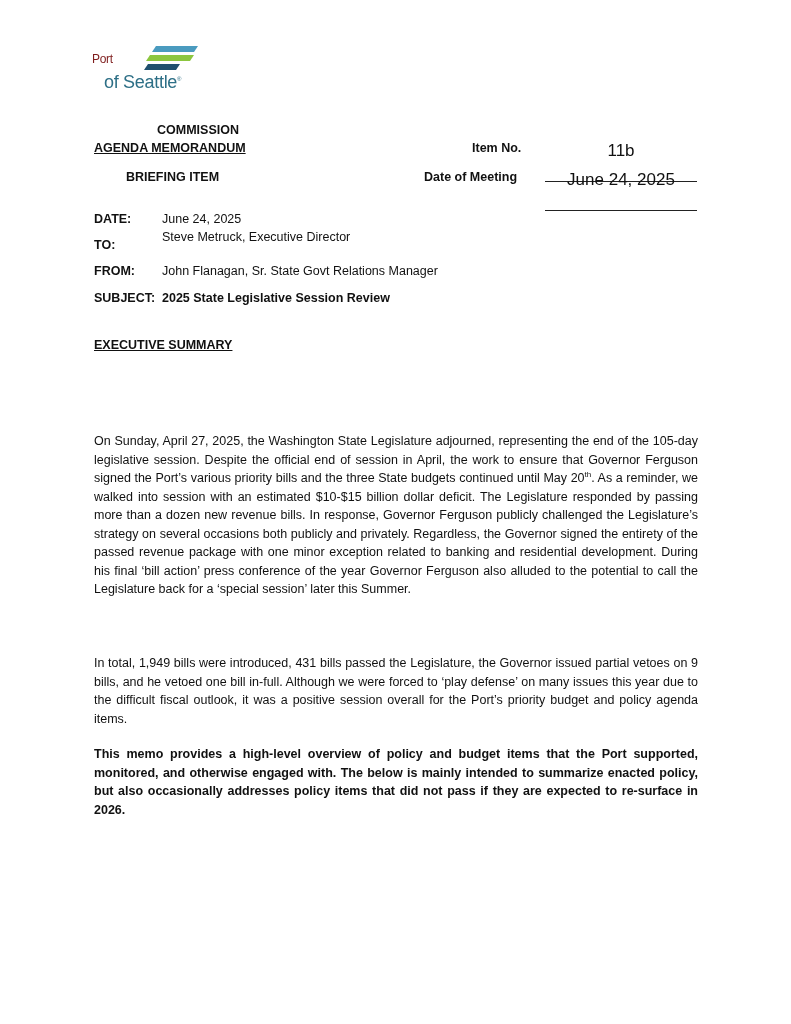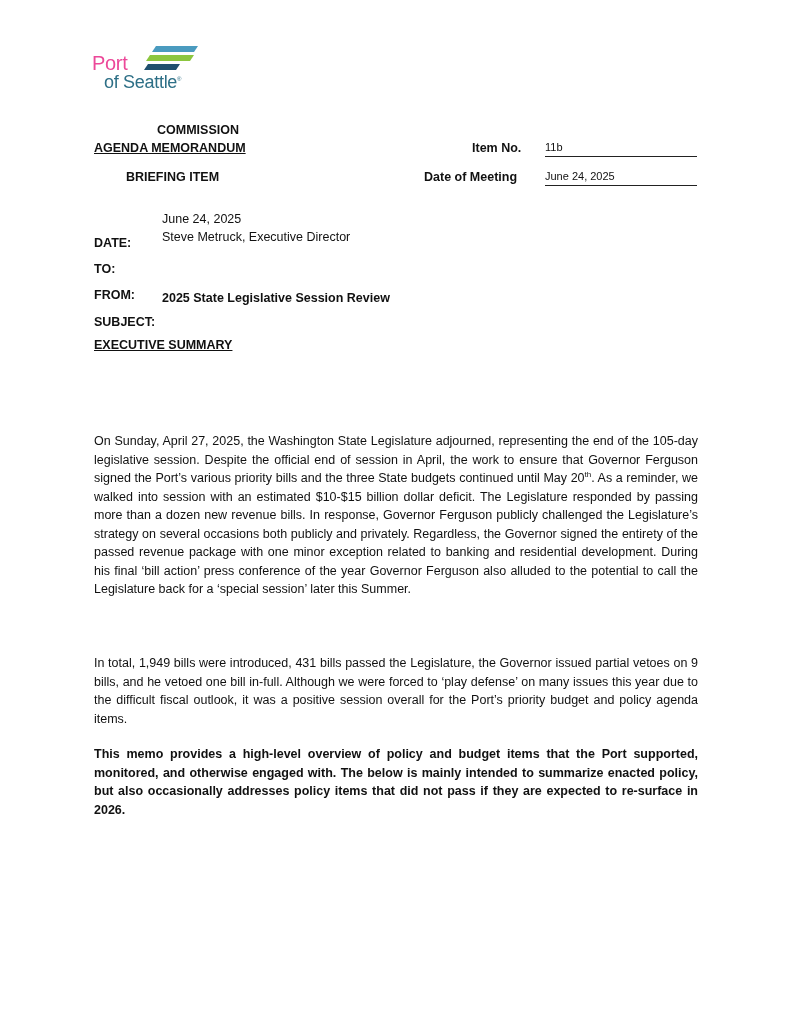--- a/index.html
+++ b/index.html
@@ -2,32 +2,32 @@
 <html><head>
   <meta charset="utf-8">
   <style>
     html, body { margin: 0; padding: 0; background: #ffffff; }
     body { width: 791px; height: 1024px; position: relative; overflow: hidden;
            font-family: "Liberation Sans", sans-serif; color: #111; }
     .page { position: absolute; left: 0; top: 0; width: 791px; height: 1024px; }
 
     
     .logo { position: absolute; left: 92px; top: 44px; width: 110px; height: 50px; }
-    .logo .word1 { position: absolute; left: 0; top: 8px; font-size: 20px; color: #ec4899; letter-spacing: -0.3px; }
+    .logo .word1 { position: absolute; left: 0; top: 8px; font-size: 12px; color: #7f1d1d; letter-spacing: -0.3px; }
     .logo .word2 { position: absolute; left: 12px; top: 28px; font-size: 18px; color: #2d6f86; letter-spacing: -0.3px; }
     .logo .reg { font-size: 6px; vertical-align: super; }
     .logo svg { position: absolute; left: 50px; top: 0; }
 
     
     .hdr { position: absolute; font-size: 12.5px; font-weight: bold; }
     .u { text-decoration: underline; text-align: right; }
-    .hdr-val { position: absolute; font-size: 11px; border-bottom: 1px solid #222; padding-bottom: 3px; }
+    .hdr-val { position: absolute; font-size: 17px; text-align: center; border-bottom: 1px solid #222; padding-bottom: 20px; }
 
     
-    .field-label { position: absolute; left: 94px; font-size: 12.5px; font-weight: bold; margin-top: 24px; }
+    .field-label { position: absolute; left: 94px; font-size: 12.5px; font-weight: bold; }
     .field-value { position: absolute; left: 162px; font-size: 12.5px; }
     .bold { font-weight: bold; }
 
     
     .section-title { position: absolute; left: 94px; top: 338px; font-size: 12.5px; font-weight: bold; text-decoration: underline; }
     .para { position: absolute; left: 94px; width: 604px; font-size: 12.5px; line-height: 18.5px; text-align: justify; margin: 0; }
     sup { font-size: 8px; line-height: 0; }
   </style>
 </head>
 <body>
@@ -51,20 +51,21 @@
   <div class="hdr" style="left:472px; top:141px;">Item No.</div>
   <div class="hdr-val" style="left:545px; top:141px; width:152px;">11b</div>
   <div class="hdr" style="left:424px; top:170px;">Date of Meeting</div>
   <div class="hdr-val" style="left:545px; top:170px; width:152px;">June 24, 2025</div>
 
   <div class="field-label" style="top:212px;">DATE:</div>
   <div class="field-value" style="top:212px;">June 24, 2025</div>
   <div class="field-label" style="top:238px;">TO:</div>
   <div class="field-value" style="top:230px;">Steve Metruck, Executive Director</div>
   <div class="field-label" style="top:264px;">FROM:</div>
+  <div class="field-value" style="top:264px;">John Flanagan, Sr. State Govt Relations Manager</div>
   <div class="field-label" style="top:291px;">SUBJECT:</div>
   <div class="field-value bold" style="top:291px;">2025 State Legislative Session Review</div>
 
   <div class="section-title">EXECUTIVE SUMMARY</div>
 
   <p class="para" style="top:432px;"><span>On Sunday, April 27, 2025, the Washington State Legislature adjourned, representing the end of the 105-day legislative session. Despite the official end of session in April, the work to ensure that Governor Ferguson signed the Port’s various priority bills and the three State budgets continued until May 20</span><sup>th</sup><span>. As a reminder, we walked into session with an estimated $10-$15 billion dollar deficit. The Legislature responded by passing more than a dozen new revenue bills. In response, Governor Ferguson publicly challenged the Legislature’s strategy on several occasions both publicly and privately. Regardless, the Governor signed the entirety of the passed revenue package with one minor exception related to banking and residential development. During his final ‘bill action’ press conference of the year Governor Ferguson also alluded to the potential to call the Legislature back for a ‘special session’ later this Summer.</span></p>
   <p class="para" style="top:654px;">In total, 1,949 bills were introduced, 431 bills passed the Legislature, the Governor issued partial vetoes on 9 bills, and he vetoed one bill in-full. Although we were forced to ‘play defense’ on many issues this year due to the difficult fiscal outlook, it was a positive session overall for the Port’s priority budget and policy agenda items.</p>
   <p class="para" style="top:745px;font-weight:bold;">This memo provides a high-level overview of policy and budget items that the Port supported, monitored, and otherwise engaged with. The below is mainly intended to summarize enacted policy, but also occasionally addresses policy items that did not pass if they are expected to re-surface in 2026.</p>
 
 </div>

